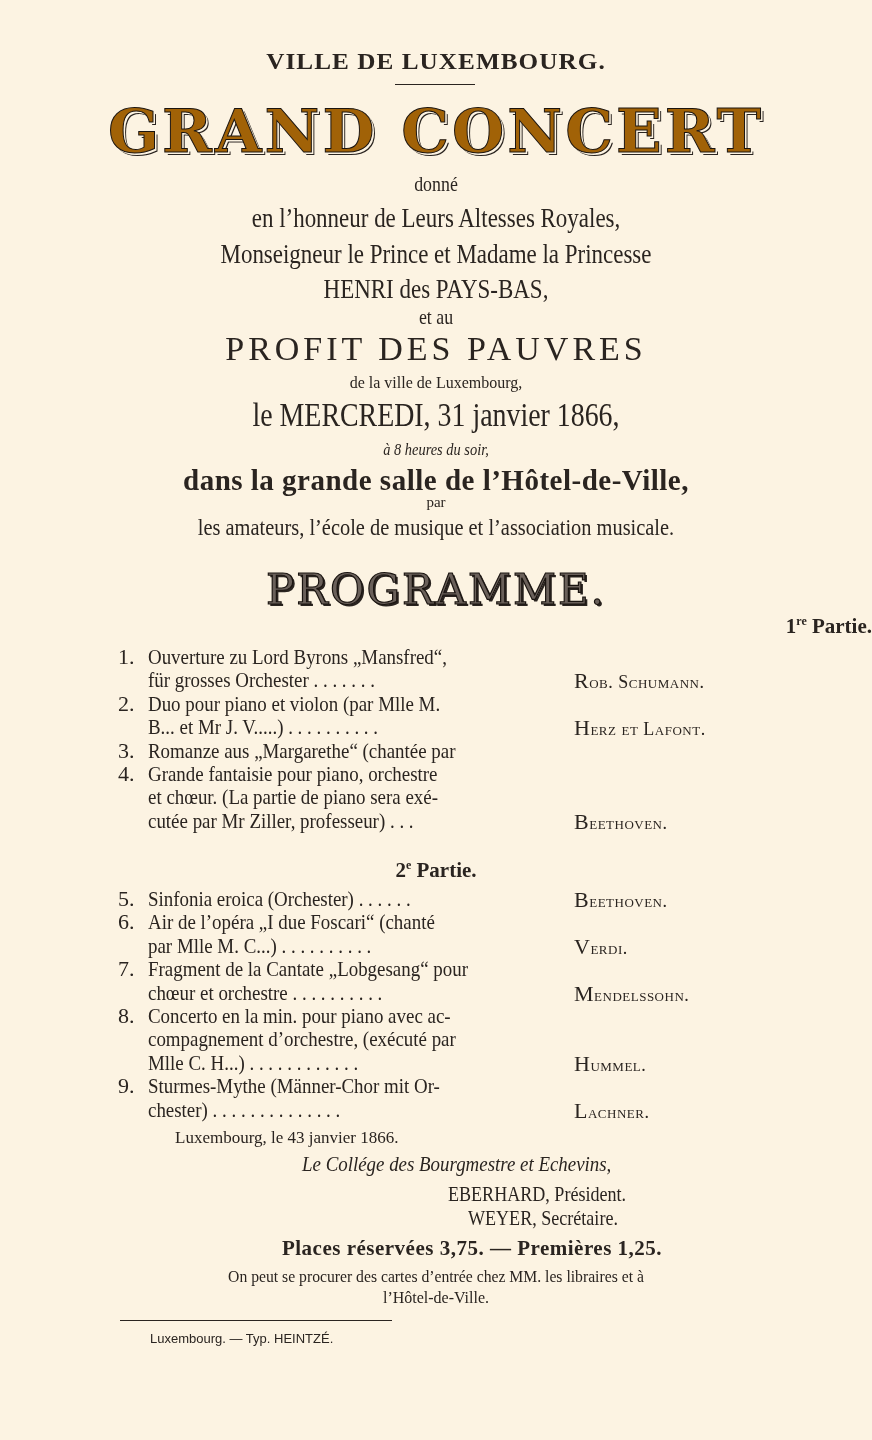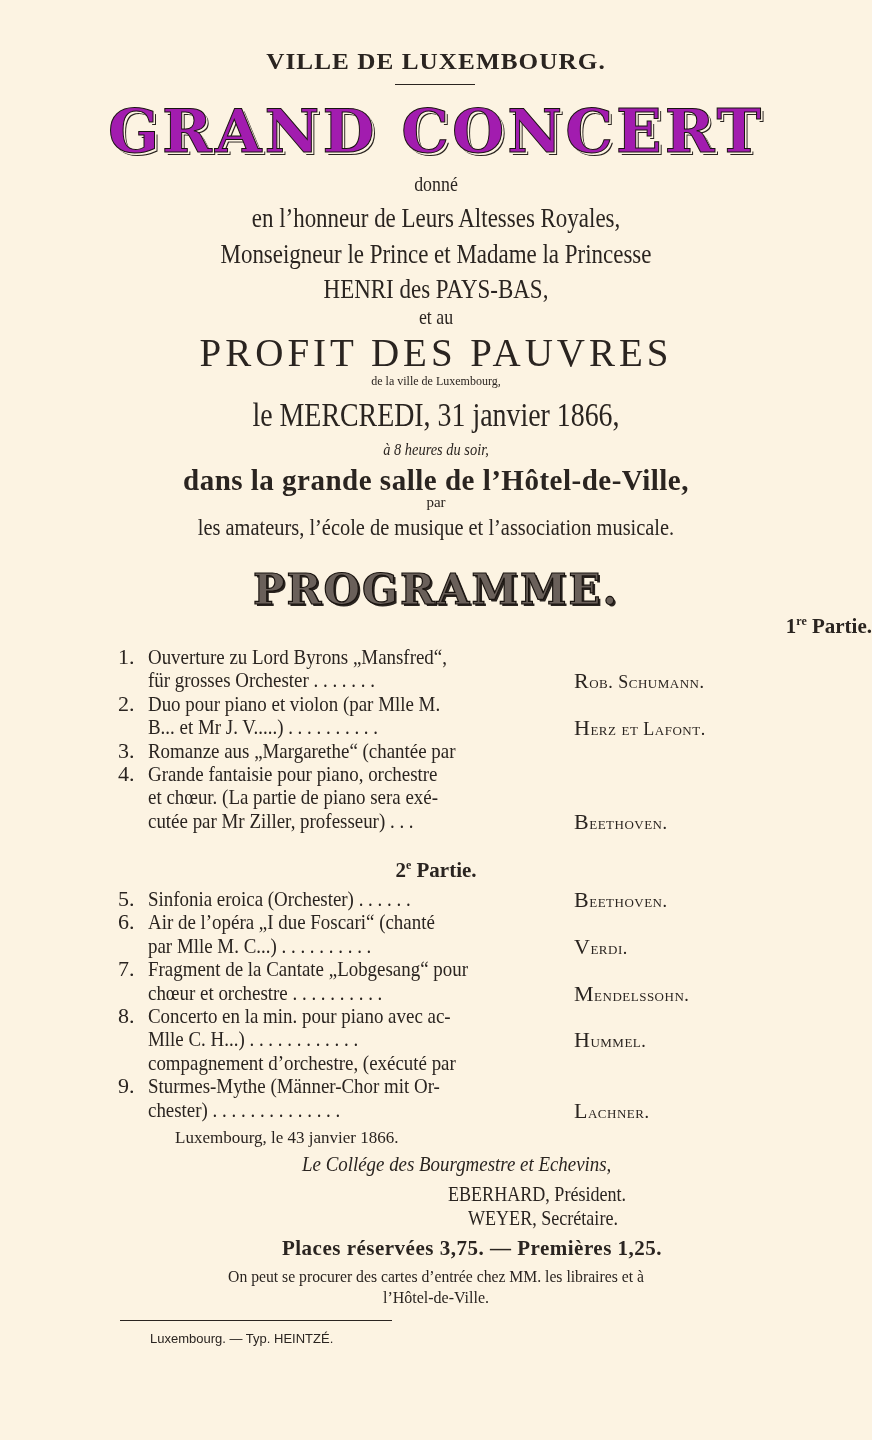--- a/index.html
+++ b/index.html
@@ -10,36 +10,36 @@
     font-family: "Liberation Serif", "DejaVu Serif", serif;
     position: relative;
     overflow: hidden;
   }
   .c { text-align: center; }
   .abs { position: absolute; left: 0; width: 872px; }
 
   #city { top: 48px; font-size: 24px; font-weight: bold; letter-spacing: 1px; transform: scaleX(1.05); }
   #rule1 { position:absolute; top: 84px; left: 395px; width: 80px; height: 0; border-top: 1.5px solid #2a2420; }
   #grand { top: 96px; font-size: 60px; font-weight: 900; letter-spacing: 3px;
-    color: #a21caf; text-shadow: 2px 2px 0 #fcf3e2, 3px 3px 0 #2a2420;
+    color: #a16207; text-shadow: 2px 2px 0 #fcf3e2, 3px 3px 0 #2a2420;
     -webkit-text-stroke: 1px #1a1410; font-family: "DejaVu Serif", serif; }
   #donne { top: 172px; font-size: 21px; transform: scaleX(0.85); }
   .line-m { font-size: 28px; transform: scaleX(0.82); }
   #honneur { top: 202px; }
   #monseigneur { top: 238px; }
   #henri { top: 273px; }
   #etau { top: 305px; font-size: 21px; transform: scaleX(0.85); }
-  #profit { top: 330px; font-size: 39px; letter-spacing: 4px; font-weight: normal; }
-  #ville { top: 374px; font-size: 12px; }
+  #profit { top: 330px; font-size: 34px; letter-spacing: 4px; font-weight: normal; }
+  #ville { top: 374px; font-size: 16px; }
   #date { top: 396px; font-size: 34px; transform: scaleX(0.82); }
   #heure { top: 441px; font-size: 16px; font-style: italic; transform: scaleX(0.9); }
   #salle { top: 464px; font-size: 29px; font-weight: 900; letter-spacing: 0.5px; font-family: Liberation Serif, serif; }
   #par { top: 494px; font-size: 15px; }
   #amateurs { top: 514px; font-size: 24px; transform: scaleX(0.85); }
-  #programme { top: 565px; font-size: 42px; font-weight: 700; letter-spacing: 2px;
+  #programme { top: 565px; font-size: 42px; font-weight: 400; letter-spacing: 2px;
     color: #6a605a; -webkit-text-stroke: 1.2px #1a1410; text-shadow: 2px 2px 0 #2a2420;
     font-family: "DejaVu Serif", serif; }
   .partie { font-size: 21px; font-weight: 900; }
   .partie sup { font-size: 12px; }
   #partie1 { top: 614px; text-align: right; }
   #partie2 { top: 858px; }
 
   .items { position: absolute; left: 118px; width: 660px; }
   .item { position: relative; }
   .itemline { height: 23.4px; line-height: 23.4px; font-size: 22px; white-space: nowrap; position: relative; }
@@ -159,25 +159,25 @@
         <span class="txt">chœur et orchestre . . . . . . . . . .</span>
         <span class="comp">Mendelssohn.</span>
       </div>
     </div>
     <div class="item">
       <div class="itemline">
         <span class="num">8.</span>
         <span class="txt">Concerto en la min. pour piano avec ac-</span>
       </div>
       <div class="itemline">
+        <span class="txt">compagnement d’orchestre, (exécuté par</span>
+      </div>
+      <div class="itemline">
         <span class="txt">Mlle C. H...) . . . . . . . . . . . .</span>
         <span class="comp">Hummel.</span>
-      </div>
-      <div class="itemline">
-        <span class="txt">compagnement d’orchestre, (exécuté par</span>
       </div>
     </div>
     <div class="item">
       <div class="itemline">
         <span class="num">9.</span>
         <span class="txt">Sturmes-Mythe (Männer-Chor mit Or-</span>
       </div>
       <div class="itemline">
         <span class="txt">chester) . . . . . . . . . . . . . .</span>
         <span class="comp">Lachner.</span>

